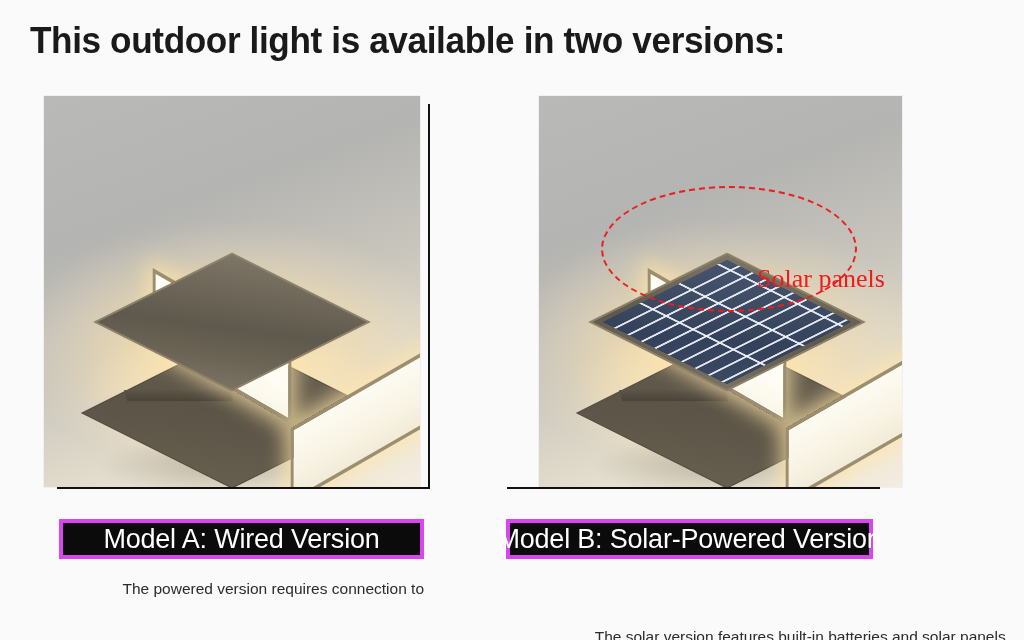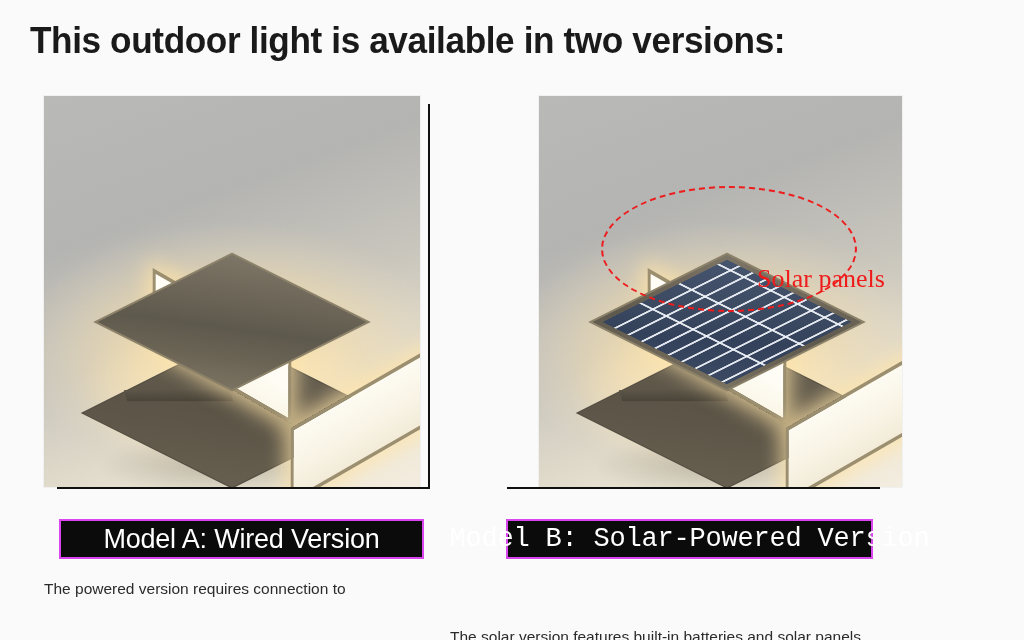--- a/index.html
+++ b/index.html
@@ -185,30 +185,30 @@
   .banner {
     position: absolute;
     background: #0b0b0b;
     color: #ffffff;
     font-size: 27px;
     letter-spacing: -0.2px;
     display: flex;
     align-items: center;
     justify-content: center;
     white-space: nowrap;
-    border: 2px solid #d946ef;
+    border: 4px solid #d946ef;
     box-sizing: border-box;
   }
   .banner-left  { left: 59px;  top: 519px; width: 365px; height: 40px; }
-  .banner-right { left: 506px; top: 519px; width: 367px; height: 40px; font-family: Liberation Mono, monospace; }
+  .banner-right { left: 506px; top: 519px; width: 367px; height: 40px; }
 
   
   .caption {
     position: absolute;
-    text-align: left;
+    text-align: right;
     color: #2b2b2b;
     font-size: 15.5px;
     line-height: 1.45;
   }
   .caption-left  { left: 44px;  top: 578px; width: 380px; }
   .caption-right { left: 450px; top: 578px; width: 560px; margin-top: 48px; }
 </style>
 </head>
 <body>
 

